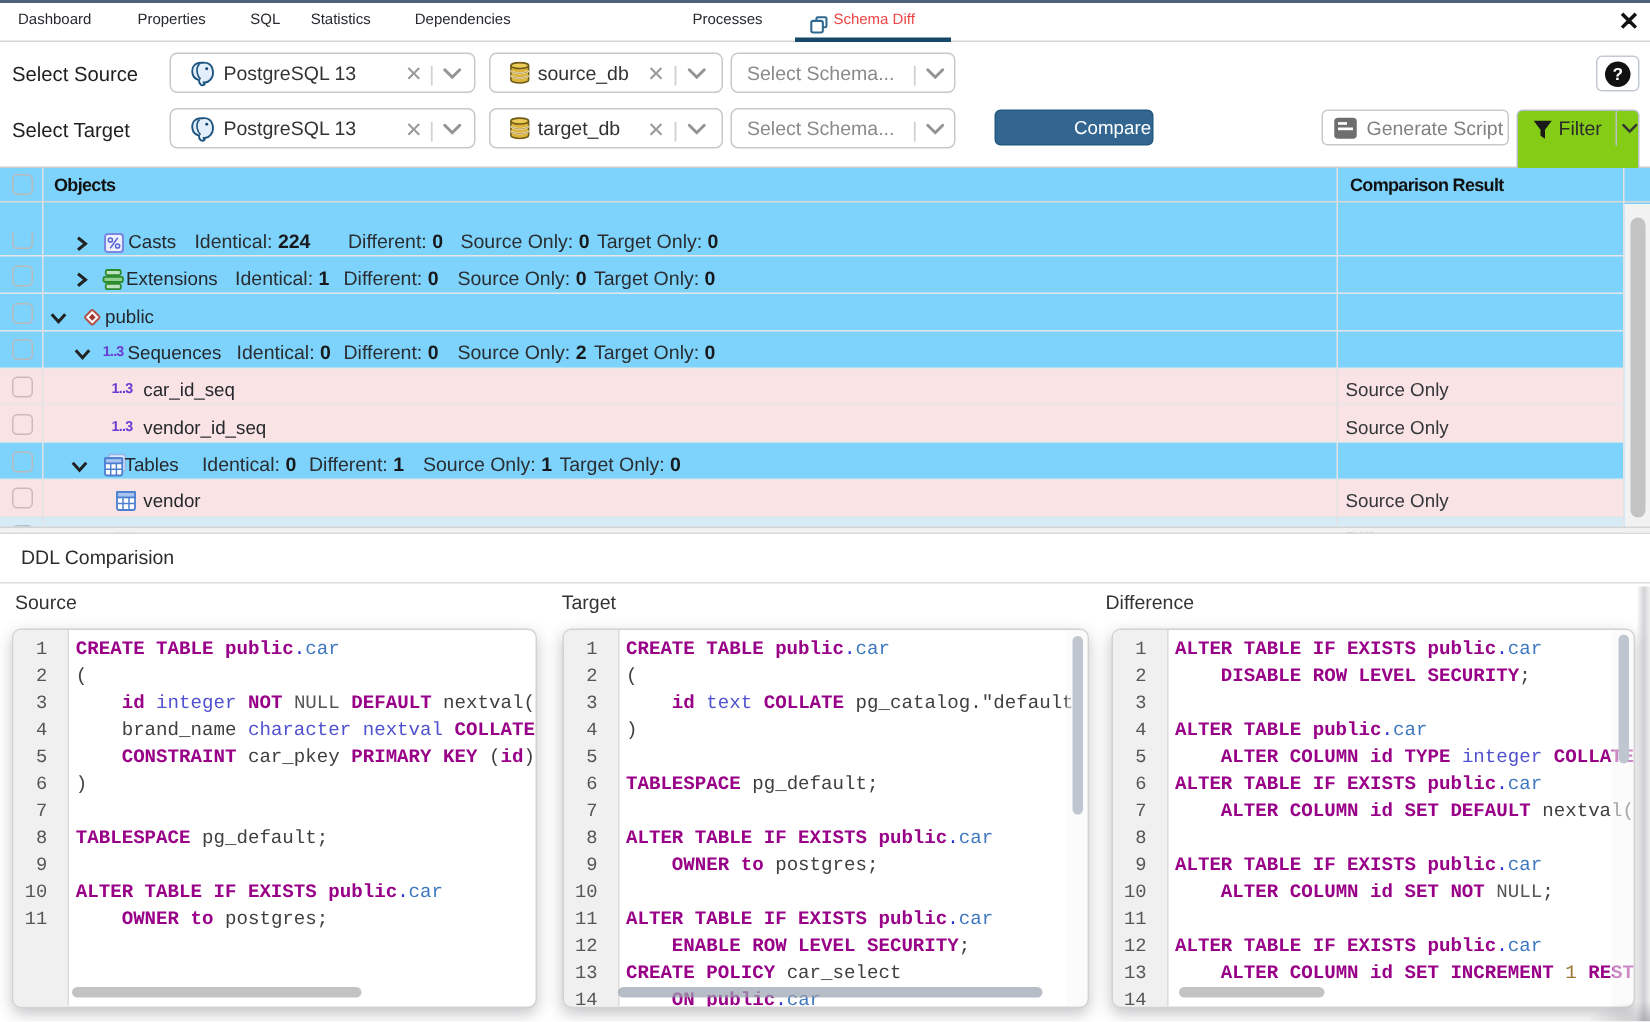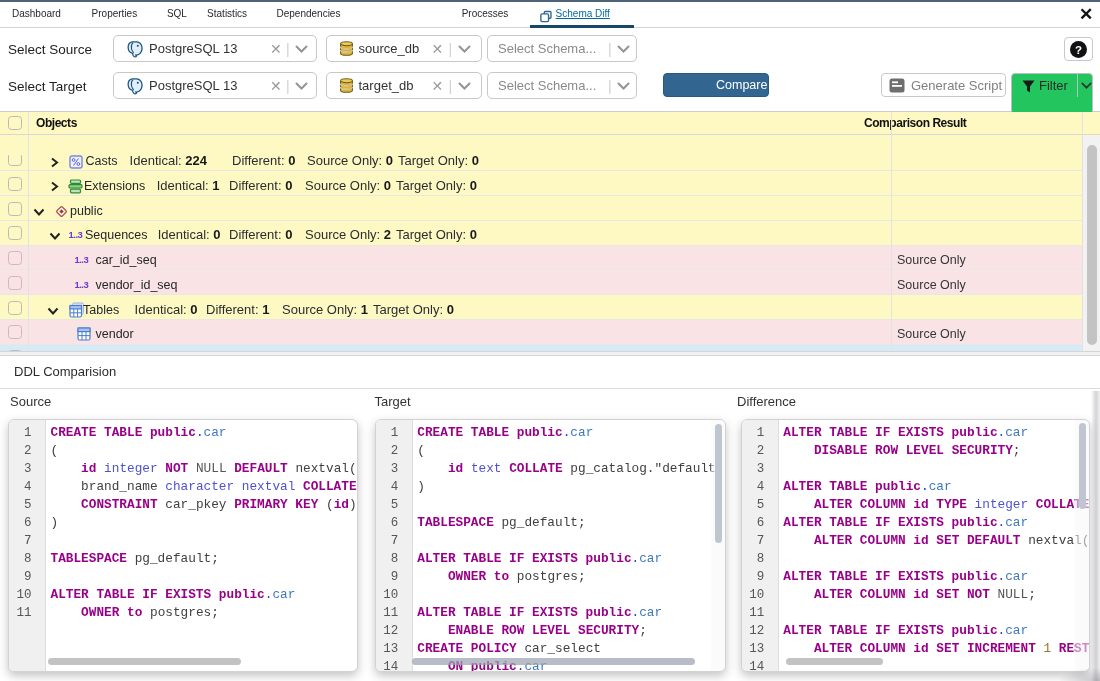--- a/index.html
+++ b/index.html
@@ -3,35 +3,35 @@
 <meta charset="utf-8">
 <style>
 * { margin:0; padding:0; box-sizing:border-box; }
 html,body { width:1100px; height:681px; overflow:hidden; }
 body { font-family:"Liberation Sans", sans-serif; background:#fff; position:relative; }
 .abs { position:absolute; }
 
 
 #tabbar { left:0; top:0; width:1100px; height:28px; background:#fff; border-top:2px solid #4e6378; border-bottom:1px solid #d4d4d4; }
 .tab { position:absolute; top:0px; height:24px; line-height:24px; font-size:10px; color:#26292d; white-space:nowrap; }
-.tab.active { color:#0369a1;text-decoration:underline; }
+.tab.active { color:#ef4444; }
 #tab-underline { position:absolute; left:529.6px; top:23px; width:104px; height:3px; background:#174868; }
 #closex { position:absolute; left:1077px; top:4px; width:18px; height:18px; color:#111; font-size:17px; font-weight:bold; line-height:18px; text-align:center; }
 
 
 #controls { left:0; top:30px; width:1100px; height:82px; background:#fff; border-bottom:1px solid #ccc; }
 .ctl-label { position:absolute; font-size:13.5px; color:#1f1f1f; }
 .selbox { position:absolute; height:27px; border:1px solid #c8c8c8; border-radius:5px; background:#fff; display:flex; align-items:center; font-size:13px; color:#333; }
 .selbox .ph { color:#8a8a8a; }
 .sel-x { color:#9a9a9a; font-size:14px; }
 .sel-bar { color:#d0d0d0; font-size:14px; }
 .btn { position:absolute; border-radius:4px; font-size:13px; display:flex; align-items:center; justify-content:center; }
 
 
-#grid { left:0; top:112px; width:1100px; height:241px; background:#fef9c3;padding-left:20px; }
+#grid { left:0; top:112px; width:1100px; height:241px; background:#7dd3fc;padding-left:20px; }
 .gline-v { position:absolute; width:1px; background:#e2e2e2; }
 #grid-head { position:absolute; left:0; top:0; width:1100px; height:23px; border-bottom:1px solid #d8d8d8; font-size:12px; font-weight:bold; letter-spacing:-0.45px; color:#111; }
 #rows-clip { position:absolute; left:0; top:23px; width:1083px; height:215px; overflow:hidden;margin-top:20px; }
 .grow { position:absolute; left:0; width:1083px; height:24.75px; border-bottom:1px solid #e7e7e7; font-size:12.5px; color:#24282c; }
 .grow .nm { position:absolute; top:2.5px; height:24px; line-height:24px; }
 .grow .res { position:absolute; left:897px; top:2.5px; height:24px; line-height:24px; color:#33363a; }
 .met { position:absolute; top:2.5px; height:24px; line-height:24px; font-size:13px; color:#2a2d31; }
 .met b { font-weight:bold; color:#17191c; }
 .pink { background:#fae3e4; }
 .blue { background:#d7ebf7; }
@@ -175,37 +175,37 @@
 
   <div class="btn" style="left:881px; top:43px; width:125px; height:24px; background:#fff; border:1px solid #c9c9c9; color:#818181; justify-content:flex-start;">
     <svg style="margin-left:7px;" width="16" height="15" viewBox="0 0 16 15">
         <rect x="0.5" y="0.5" width="15" height="14" rx="2.5" fill="#6e6e6e"></rect>
         <rect x="3" y="3.4" width="6" height="1.8" fill="#fff"></rect>
         <rect x="3" y="7" width="10" height="1.8" fill="#fff"></rect>
       </svg>
     <span style="margin-left:6px;">Generate Script</span>
   </div>
 
-  <div class="btn" style="left:1011px; top:43px; width:82px; height:42px; background:#22c55e; border:1px solid #b9bfc9; color:#2b2b2b;">
+  <div class="btn" style="left:1011px; top:43px; width:82px; height:42px; background:#84cc16; border:1px solid #b9bfc9; color:#2b2b2b;">
     <svg style="position:absolute;left:10px;top:6px;" width="13" height="13" viewBox="0 0 13 13">
         <path d="M0.5 0.5 h12 L8 6.5 v6 L5 10.5 v-4 Z" fill="#1a1a1a"></path>
       </svg>
     <span style="position:absolute;left:27px;top:4px;">Filter</span>
     <div style="position:absolute;left:65px;top:0;width:1px;height:22.5px;background:#b9bfc9;"></div>
     <svg style="position:absolute;left:69px;top:8px;" width="11" height="8" viewBox="0 0 13 9">
         <path d="M1.5 1.5 L6.5 6.5 L11.5 1.5" fill="none" stroke="#333" stroke-width="2" stroke-linecap="round"></path>
       </svg>
   </div>
 </div>
 
 <div id="grid" class="abs">
   <div id="grid-head">
     <div class="cb" style="top:4px;"></div>
     <span style="position:absolute;left:36px;top:4px;">Objects</span>
-    <span style="position:absolute;left:864px;top:4px;">Comparison Result</span>
+    <span style="position:absolute;left:900px;top:4px;">Comparison Result</span>
   </div>
   <div id="rows-clip">
 
     <div class="grow" style="top:-8.35px;">
       <div class="cb" style="top:5.5px;"></div>
       <svg class="arr" style="left:50px;top:10.0px;" width="9" height="11" viewBox="0 0 9 11">
           <path d="M2 1.5 L7 5.5 L2 9.5" fill="none" stroke="#222" stroke-width="2"></path>
         </svg>
       <svg class="arr" style="left:68.5px;top:8.0px;" width="14" height="14" viewBox="0 0 14 14">
           <rect x="1" y="1" width="12" height="12" rx="2" fill="#eef0fe" stroke="#7b87e0" stroke-width="1.4"></rect>

